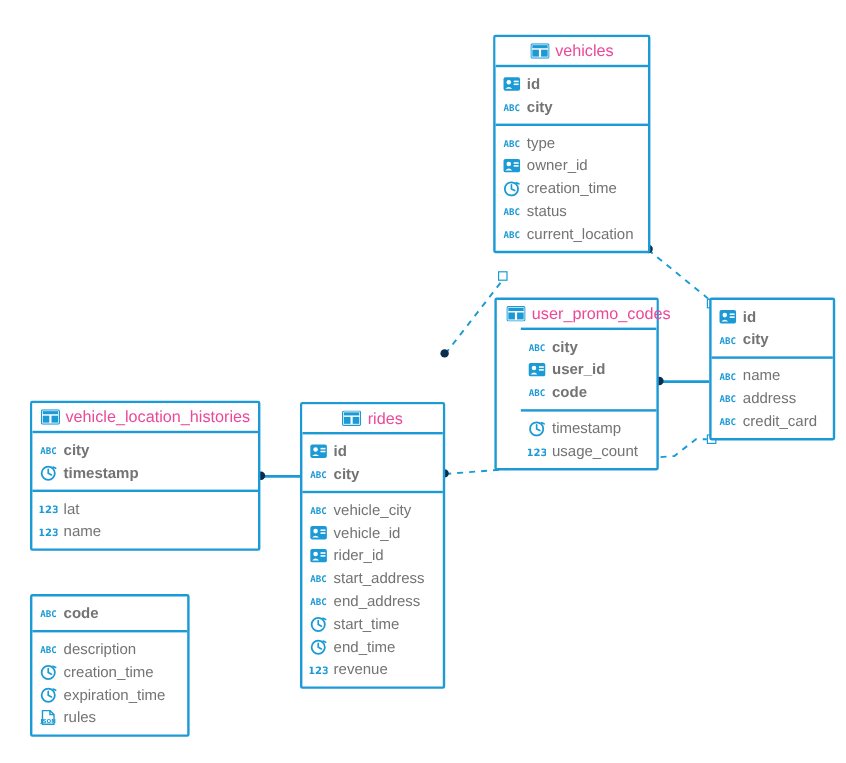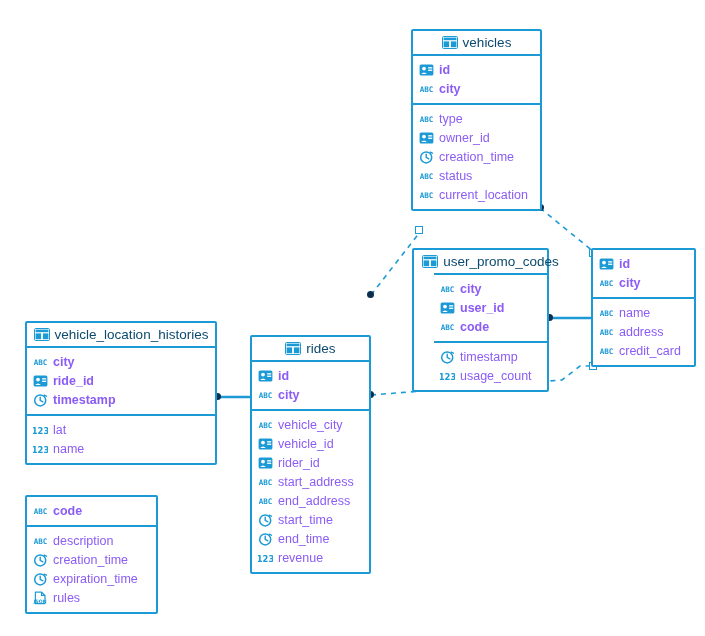--- a/index.html
+++ b/index.html
@@ -40,40 +40,40 @@
     align-items: center;
     justify-content: center;
     gap: 6px;
     height: 23px;
     border-bottom: 2px solid #1c9ad6;
     padding: 0 6px;
     background: #ffffff;
   }
   .tbl-title {
     font-size: 13.5px;
-    color: #0c4a6e;
+    color: #ec4899;
     white-space: nowrap;
   }
   .tbl-section {
     padding: 4px 0 5px 0;
   }
   .tbl-section.keys {
     border-bottom: 2px solid #1c9ad6;
   }
   .field-row {
     display: flex;
     align-items: center;
     gap: 5px;
     height: 19px;
     padding: 0 6px;
     white-space: nowrap;
   }
   .field-name {
     font-size: 12.5px;
-    color: #8b5cf6;
+    color: #737373;
   }
   .keys .field-name {
     font-weight: bold;
   }
 
   
   .icon {
     width: 15px;
     height: 14px;
     flex: 0 0 15px;
@@ -428,21 +428,21 @@
         <div class="field-row">
           <span class="icon">
             <svg width="15" height="14" viewBox="0 0 15 14">
               <text x="7.5" y="10.6" font-family="DejaVu Sans, sans-serif" font-size="8.4" font-weight="bold" fill="#1c9ad6" text-anchor="middle">123</text>
             </svg>
           </span>
           <span class="field-name">revenue</span>
         </div>
       </div>
     </div>
-    <div class="table-node" style="left: 25px; top: 321px; width: 192px;">
+    <div class="table-node" style="left: 25px; top: 334px; width: 192px;">
       <div class="tbl-header">
         <span class="icon">
           <svg width="16" height="13" viewBox="0 0 16 13">
             <rect x="0.5" y="0.5" width="15" height="12" rx="1.2" fill="none" stroke="#1c9ad6" stroke-width="1"></rect>
             <rect x="1.6" y="1.6" width="12.8" height="2.6" fill="#1c9ad6"></rect>
             <rect x="1.6" y="5.4" width="5.5" height="5.8" fill="#1c9ad6"></rect>
             <rect x="8.9" y="5.4" width="5.5" height="5.8" fill="#1c9ad6"></rect>
           </svg>
         </span>
         <span class="tbl-title">vehicle_location_histories</span>
@@ -452,32 +452,20 @@
           <span class="icon">
             <svg width="15" height="14" viewBox="0 0 15 14">
               <text x="7.5" y="10.4" font-family="DejaVu Sans Mono, monospace" font-size="7.6" font-weight="bold" fill="#1c9ad6" text-anchor="middle">ABC</text>
             </svg>
           </span>
           <span class="field-name">city</span>
         </div>
         <div class="field-row">
           <span class="icon">
             <svg width="15" height="14" viewBox="0 0 15 14">
-              <rect x="0.6" y="1.4" width="13.8" height="11.2" rx="1.6" fill="#1c9ad6"></rect>
-              <circle cx="5" cy="5.6" r="1.9" fill="#fff"></circle>
-              <path d="M2.1 11 Q5 7.9 7.9 11 Z" fill="#fff"></path>
-              <rect x="9.1" y="4.2" width="4.1" height="1.3" fill="#fff"></rect>
-              <rect x="9.1" y="6.6" width="4.1" height="1.3" fill="#fff"></rect>
-            </svg>
-          </span>
-          <span class="field-name">ride_id</span>
-        </div>
-        <div class="field-row">
-          <span class="icon">
-            <svg width="15" height="14" viewBox="0 0 15 14">
               <circle cx="7.2" cy="7.4" r="5.5" fill="none" stroke="#1c9ad6" stroke-width="1.5"></circle>
               <path d="M7.2 4.1 L7.2 7.4 L9.9 8.8" fill="none" stroke="#1c9ad6" stroke-width="1.4" stroke-linecap="round"></path>
               <path d="M11.2 2.2 L13.4 3.2" stroke="#1c9ad6" stroke-width="1.4" stroke-linecap="round"></path>
             </svg>
           </span>
           <span class="field-name">timestamp</span>
         </div>
       </div>
       <div class="tbl-section">
         <div class="field-row">

